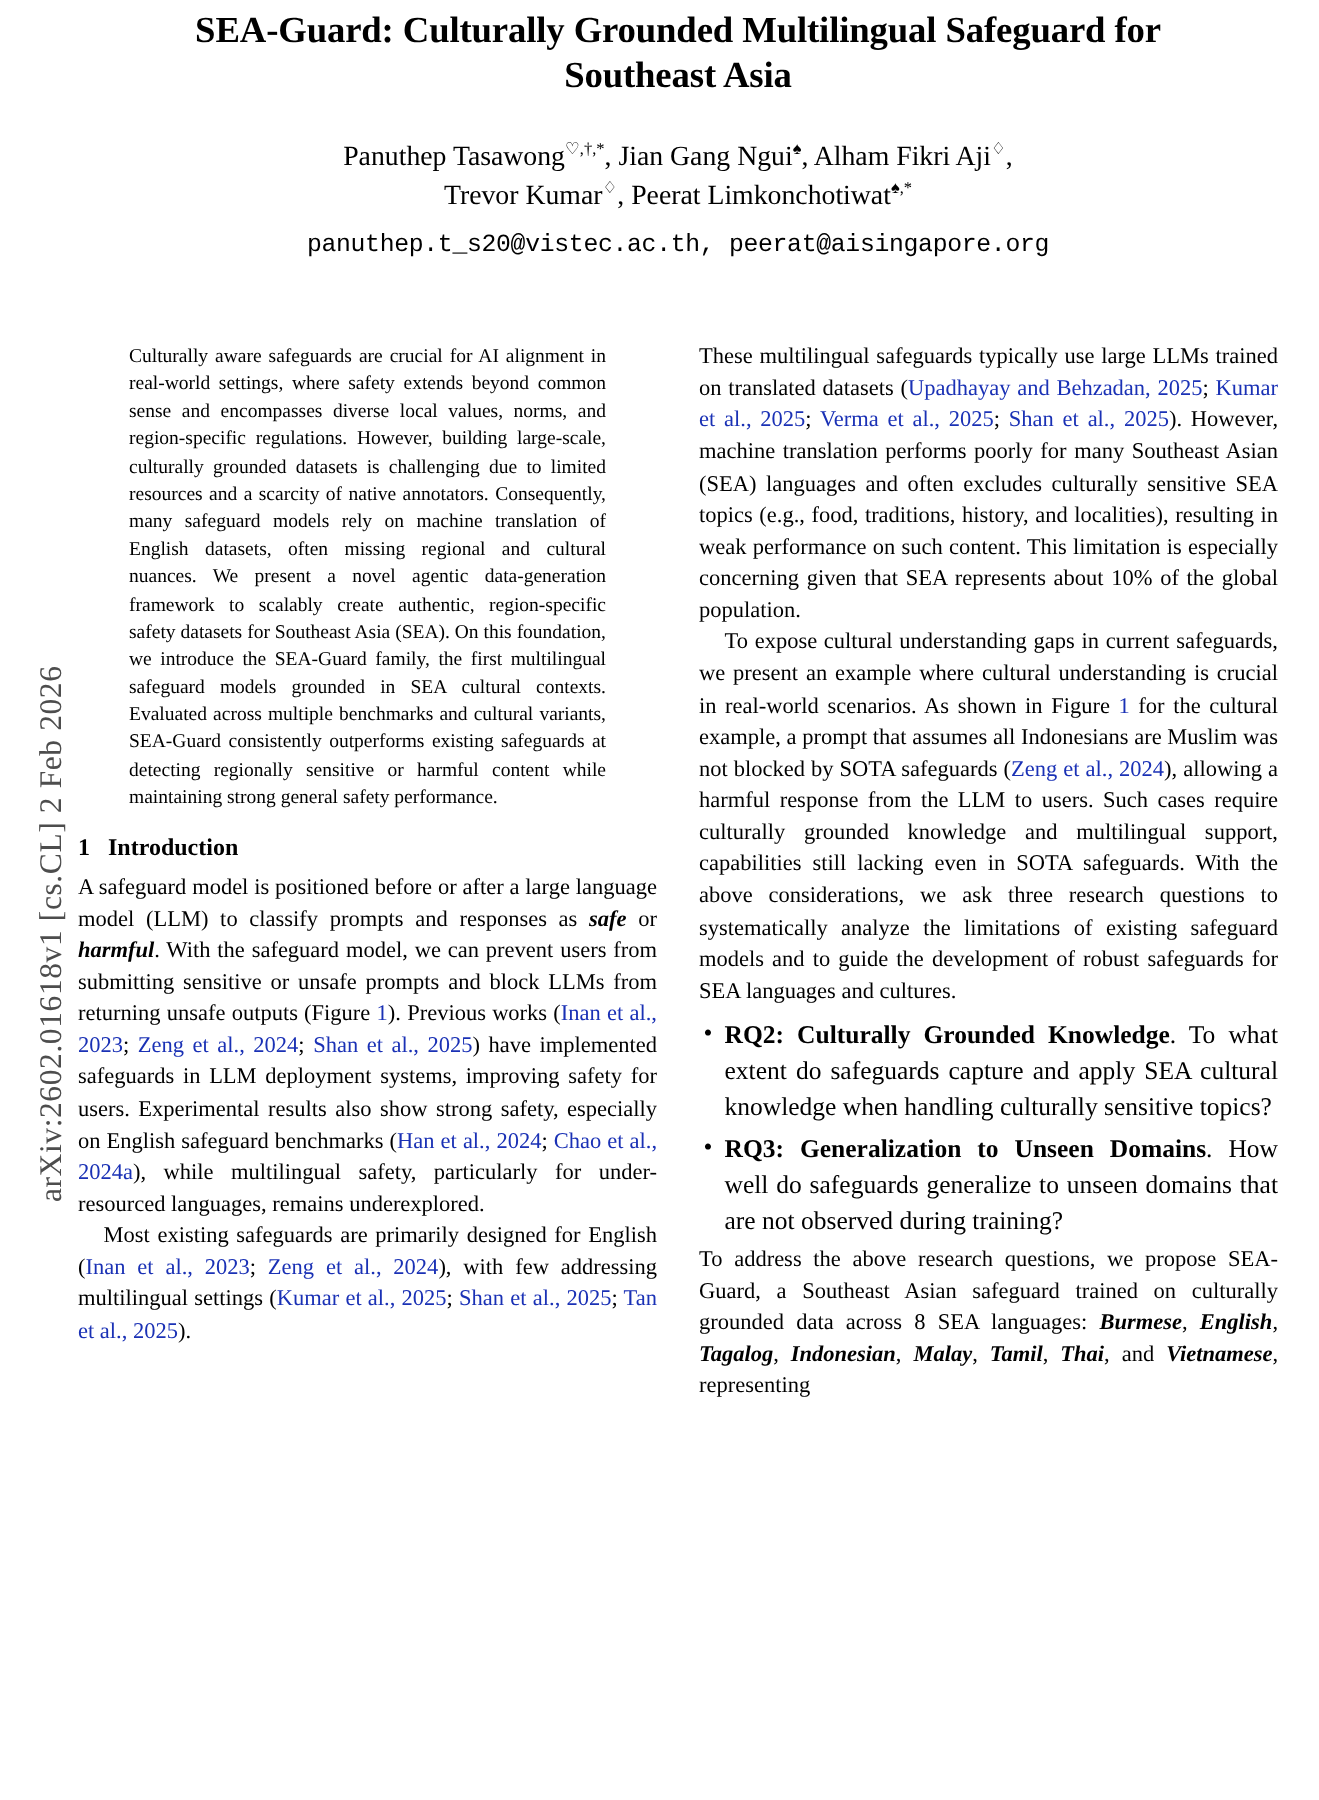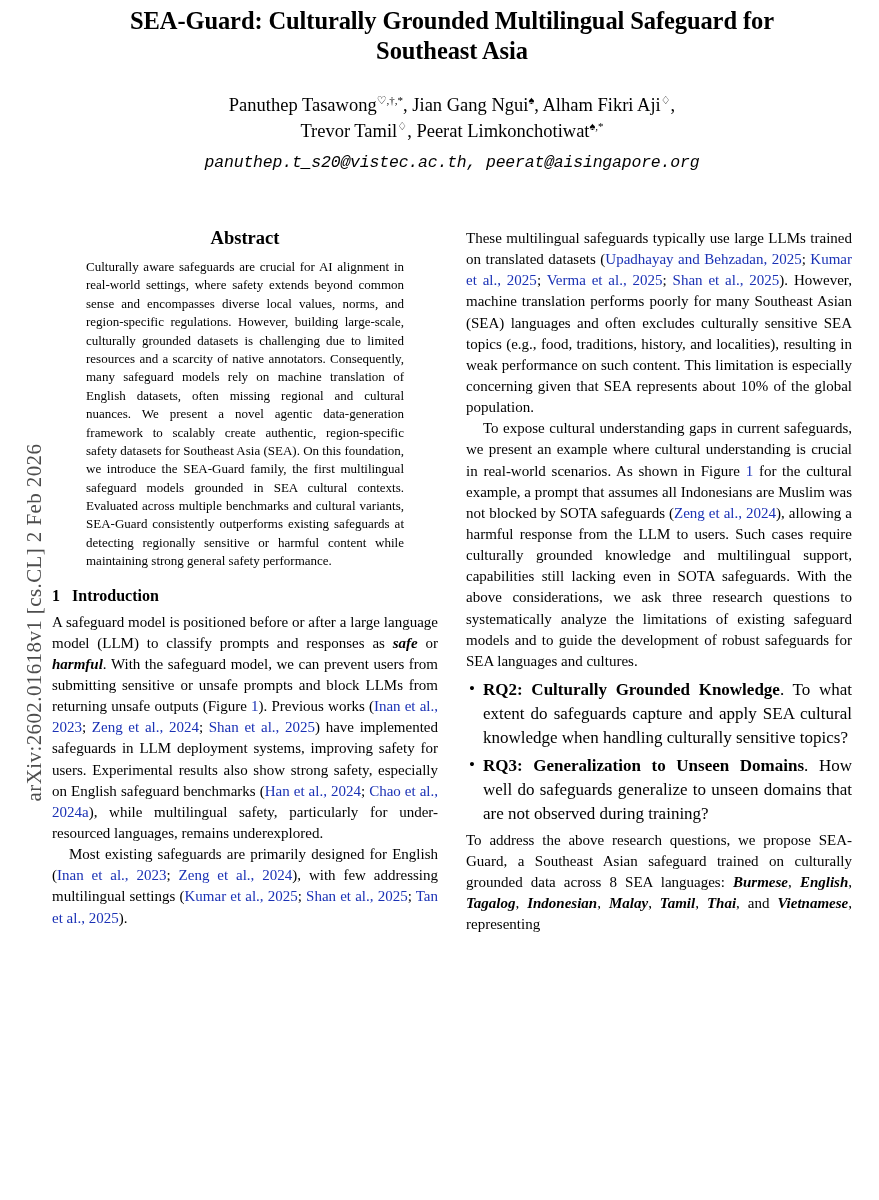--- a/index.html
+++ b/index.html
@@ -63,21 +63,20 @@
     text-align: center;
     font-size: 17.5px;
     margin-top: 7px;
   }
   .emails {
     text-align: center;
     font-family: "Liberation Mono", monospace;
     font-size: 16.5px;
     margin-top: 9px;
     letter-spacing: -0.2px;
-    font-style: italic;
   }
   sup.sym {
     font-size: 11px;
     vertical-align: super;
   }
 
   
   .columns {
     position: absolute;
     top: 228px;
@@ -167,32 +166,31 @@
 
 <div class="page">
 
   <div class="title">SEA-Guard: Culturally Grounded Multilingual Safeguard for Southeast Asia</div>
 
   <div class="authors">
     <div class="line">
       <span>Panuthep Tasawong</span><sup class="sym">♡,†,*</sup><span>, Jian Gang Ngui</span><sup class="sym">♠</sup><span>, Alham Fikri Aji</span><sup class="sym">♢</sup><span>,</span>
     </div>
     <div class="line">
-      <span>Trevor Tamil</span><sup class="sym">♢</sup><span>, Peerat Limkonchotiwat</span><sup class="sym">♠,*</sup>
+      <span>Trevor Kumar</span><sup class="sym">♢</sup><span>, Peerat Limkonchotiwat</span><sup class="sym">♠,*</sup>
     </div>
   </div>
 
 
   <div class="emails">panuthep.t_s20@vistec.ac.th, peerat@aisingapore.org</div>
 
   <div class="columns">
 
     <div class="col">
 
-      <div class="abstract-head">Abstract</div>
       <div class="abstract-body">Culturally aware safeguards are crucial for AI alignment in real-world settings, where safety extends beyond common sense and encompasses diverse local values, norms, and region-specific regulations. However, building large-scale, culturally grounded datasets is challenging due to limited resources and a scarcity of native annotators. Consequently, many safeguard models rely on machine translation of English datasets, often missing regional and cultural nuances. We present a novel agentic data-generation framework to scalably create authentic, region-specific safety datasets for Southeast Asia (SEA). On this foundation, we introduce the SEA-Guard family, the first multilingual safeguard models grounded in SEA cultural contexts. Evaluated across multiple benchmarks and cultural variants, SEA-Guard consistently outperforms existing safeguards at detecting regionally sensitive or harmful content while maintaining strong general safety performance.</div>
 
       <div class="section-head">
         <span>1</span>&nbsp;&nbsp;&nbsp;<span>Introduction</span>
       </div>
 
       <p class="body first"><span>A safeguard model is positioned before or after a large language model (LLM) to classify prompts and responses as </span><em>safe</em><span> or </span><em>harmful</em><span>. With the safeguard model, we can prevent users from submitting sensitive or unsafe prompts and block LLMs from returning unsafe outputs (Figure </span><a class="cite">1</a><span>). Previous works (</span><a class="cite">Inan et al., 2023</a><span>; </span><a class="cite">Zeng et al., 2024</a><span>; </span><a class="cite">Shan et al., 2025</a><span>) have implemented safeguards in LLM deployment systems, improving safety for users. Experimental results also show strong safety, especially on English safeguard benchmarks (</span><a class="cite">Han et al., 2024</a><span>; </span><a class="cite">Chao et al., 2024a</a><span>), while multilingual safety, particularly for under-resourced languages, remains underexplored.</span></p>
 
       <p class="body"><span>Most existing safeguards are primarily designed for English (</span><a class="cite">Inan et al., 2023</a><span>; </span><a class="cite">Zeng et al., 2024</a><span>), with few addressing multilingual settings (</span><a class="cite">Kumar et al., 2025</a><span>; </span><a class="cite">Shan et al., 2025</a><span>; </span><a class="cite">Tan et al., 2025</a><span>).</span></p>
 

